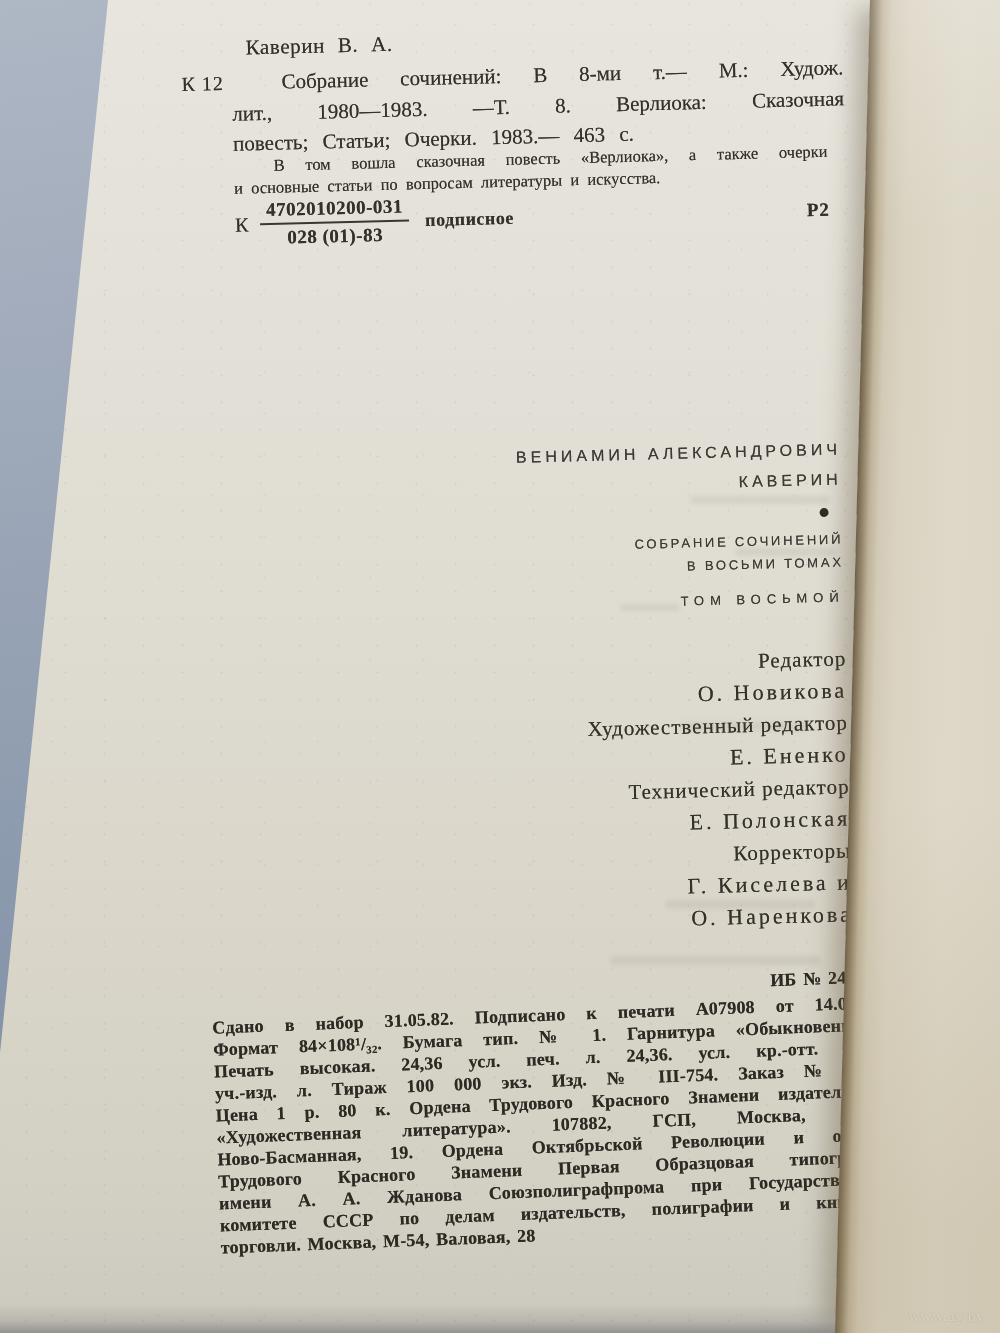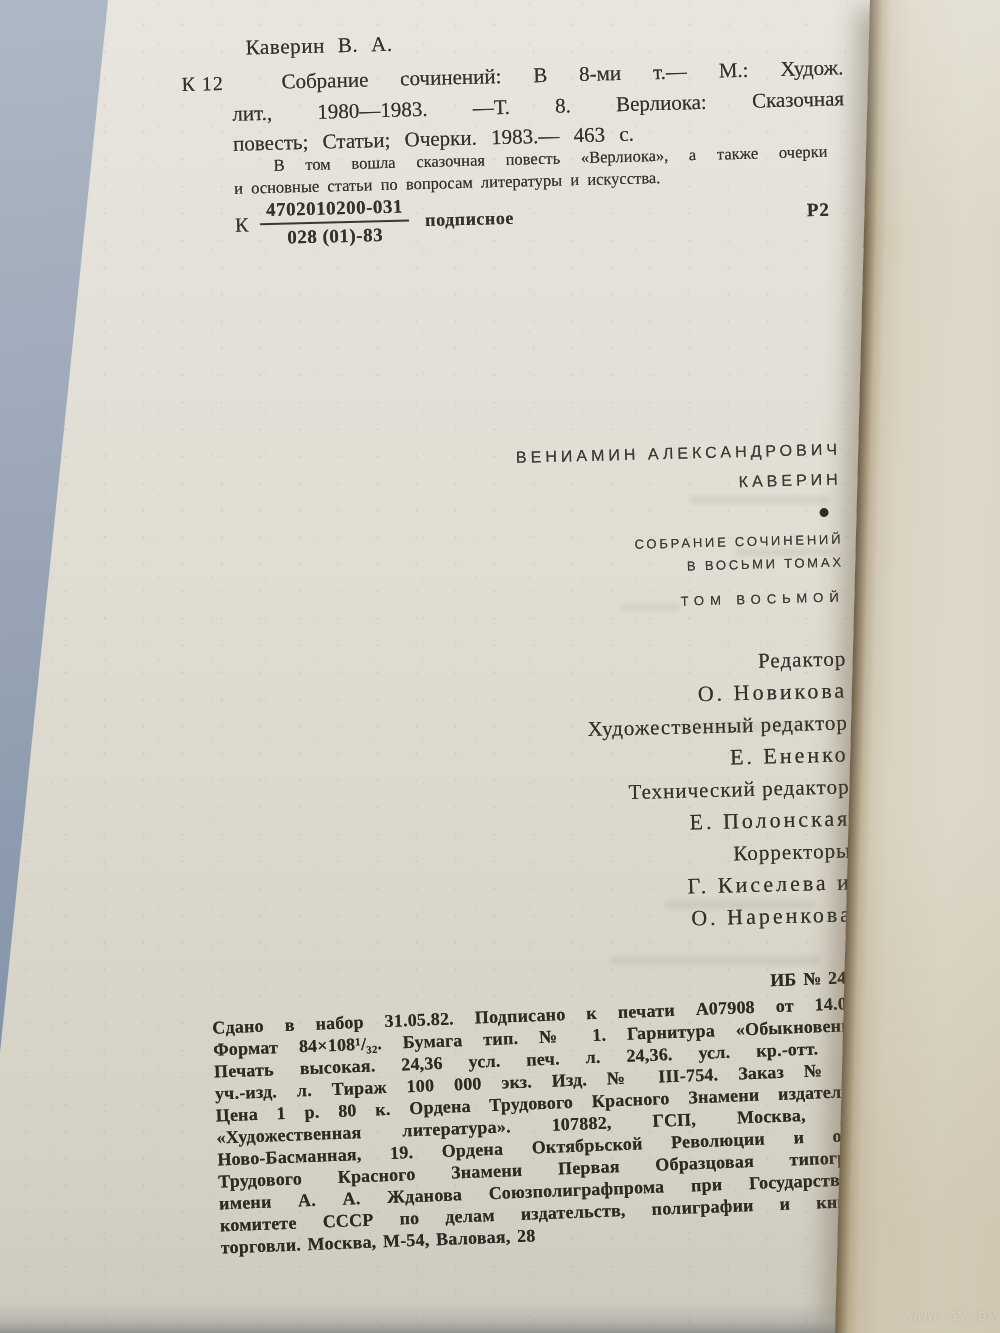--- a/index.html
+++ b/index.html
@@ -73,22 +73,22 @@
   .credits{position:absolute;right:25px;top:652px;display:flex;flex-direction:column;align-items:flex-end;}
   .credit-line{line-height:32px;white-space:nowrap;text-align:right;}
   .credit-line.role{font-size:21px;letter-spacing:1px;}
   .credit-line.name{font-size:22px;letter-spacing:3px;}
   .imprint{position:absolute;left:105px;top:984px;width:672px;
     transform:rotate(-.75deg);transform-origin:0 100%;
     font-size:18px;font-weight:bold;line-height:22px;color:#2d2a24;letter-spacing:.2px;word-spacing:2px;}
   .imprint .ib{text-align:right;margin-right:18px;margin-bottom:4px;white-space:nowrap;}
   .imp-line{text-align:justify;text-align-last:justify;}
   .imp-line.last{text-align-last:left;}
-  .watermark{position:absolute;right:2px;bottom:8px;z-index:9;
-    font-family:Liberation Mono, monospace;font-size:15px;letter-spacing:1px;
+  .watermark{position:absolute;right:15px;bottom:8px;z-index:9;
+    font-family:Liberation Serif, serif;font-size:15px;letter-spacing:1px;
     color:rgba(255,255,255,.34);text-shadow:0 0 2px rgba(120,115,100,.35);}
 </style>
 </head>
 <body>
 
 <div class="photo">
 
   <div class="page">
     <div class="texture"></div>
 

